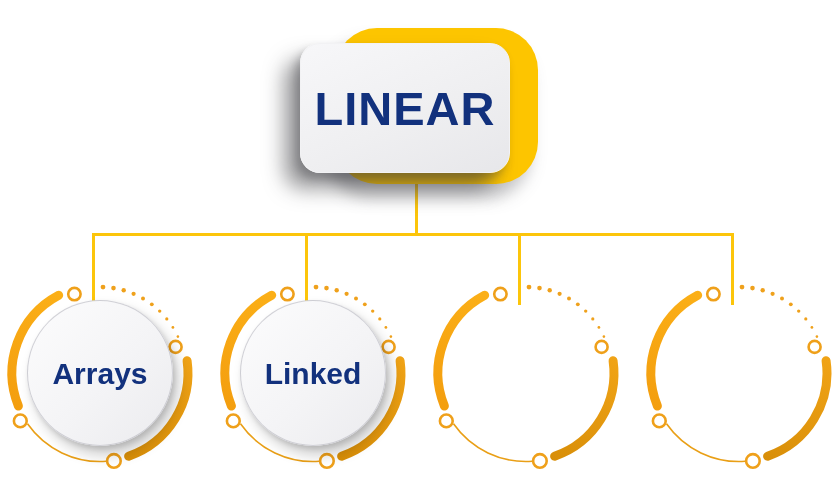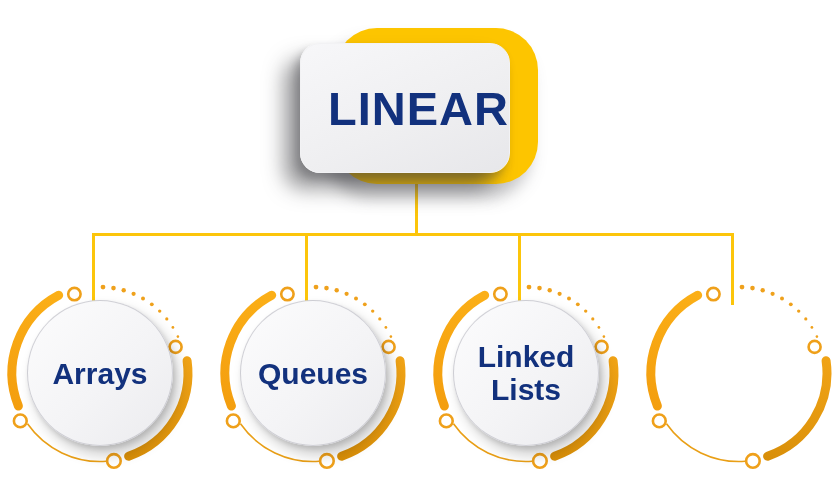--- a/index.html
+++ b/index.html
@@ -33,21 +33,21 @@
     position:absolute;left:335px;top:28px;width:203px;height:156px;
     background:var(--yellow);border-radius:42px;z-index:2;
     box-shadow:-8px 14px 16px rgba(90,90,95,0.35);
   }
   .root-card{
     position:absolute;left:300px;top:43px;width:210px;height:130px;
     border-radius:20px;z-index:3;
     background:linear-gradient(155deg,#F7F7F9 0%,#EFEFF1 55%,#E7E7EA 100%);
     border:1px solid #F2F2F4;
     box-shadow:-16px 16px 20px rgba(55,55,60,0.50), -4px 6px 8px rgba(55,55,60,0.28);
-    display:flex;align-items:center;justify-content:flex-end;
+    display:flex;align-items:center;justify-content:center;
   }
   .root-label{
     color:var(--navy);font-size:47px;font-weight:bold;letter-spacing:1px;
   }
   
   .node{position:absolute;width:210px;height:210px;top:268px;z-index:2;}
   .node.n0{left:-5px;}
   .node.n1{left:208px;}
   .node.n2{left:421px;}
   .node.n3{left:634px;}
@@ -149,21 +149,21 @@
       <circle cx="72.9" cy="-45.6" r="1.4"></circle>
       <circle cx="77.9" cy="-36.4" r="1.3"></circle>
     </g>
     <circle cx="-25.6" cy="-78.9" r="6.2" fill="#fff" stroke="#EFA01A" stroke-width="2.6"></circle>
     <circle cx="75.6" cy="-26.1" r="6.0" fill="#fff" stroke="#EFA01A" stroke-width="2.6"></circle>
     <circle cx="-79.7" cy="47.9" r="6.4" fill="#fff" stroke="#EFA01A" stroke-width="2.6"></circle>
     <circle cx="13.9" cy="87.9" r="6.8" fill="#fff" stroke="#EFA01A" stroke-width="2.6"></circle>
   </svg>
 
     <div class="disc">
-      <div class="node-label">Queues</div>
+      <div class="node-label">Linked</div>
     </div>
   </div>
 
   <div class="node n2">
 
   <svg class="deco" viewBox="-105 -105 210 210">
     <defs>
       <linearGradient id="gradLeft" gradientUnits="userSpaceOnUse" x1="-45" y1="-80" x2="-90" y2="40">
         <stop offset="0" stop-color="#FBAF17"></stop>
             <stop offset="1" stop-color="#F39D0E"></stop>
@@ -187,23 +187,20 @@
       <circle cx="66.8" cy="-54.1" r="1.6"></circle>
       <circle cx="72.9" cy="-45.6" r="1.4"></circle>
       <circle cx="77.9" cy="-36.4" r="1.3"></circle>
     </g>
     <circle cx="-25.6" cy="-78.9" r="6.2" fill="#fff" stroke="#EFA01A" stroke-width="2.6"></circle>
     <circle cx="75.6" cy="-26.1" r="6.0" fill="#fff" stroke="#EFA01A" stroke-width="2.6"></circle>
     <circle cx="-79.7" cy="47.9" r="6.4" fill="#fff" stroke="#EFA01A" stroke-width="2.6"></circle>
     <circle cx="13.9" cy="87.9" r="6.8" fill="#fff" stroke="#EFA01A" stroke-width="2.6"></circle>
   </svg>
 
-    <div class="disc">
-      <div class="node-label">Linked Lists</div>
-    </div>
   </div>
 
   <div class="node n3">
 
   <svg class="deco" viewBox="-105 -105 210 210">
     <defs>
       <linearGradient id="gradLeft" gradientUnits="userSpaceOnUse" x1="-45" y1="-80" x2="-90" y2="40">
         <stop offset="0" stop-color="#FBAF17"></stop>
             <stop offset="1" stop-color="#F39D0E"></stop>
       </linearGradient>

